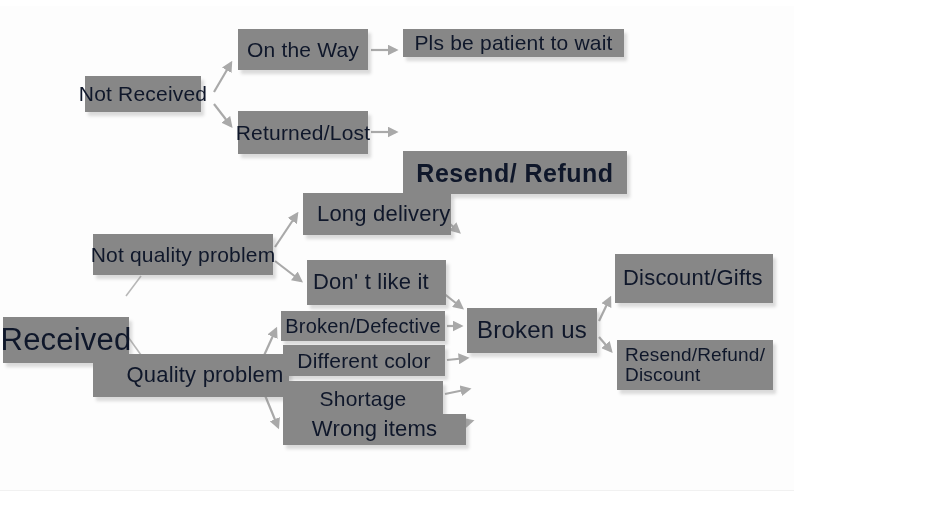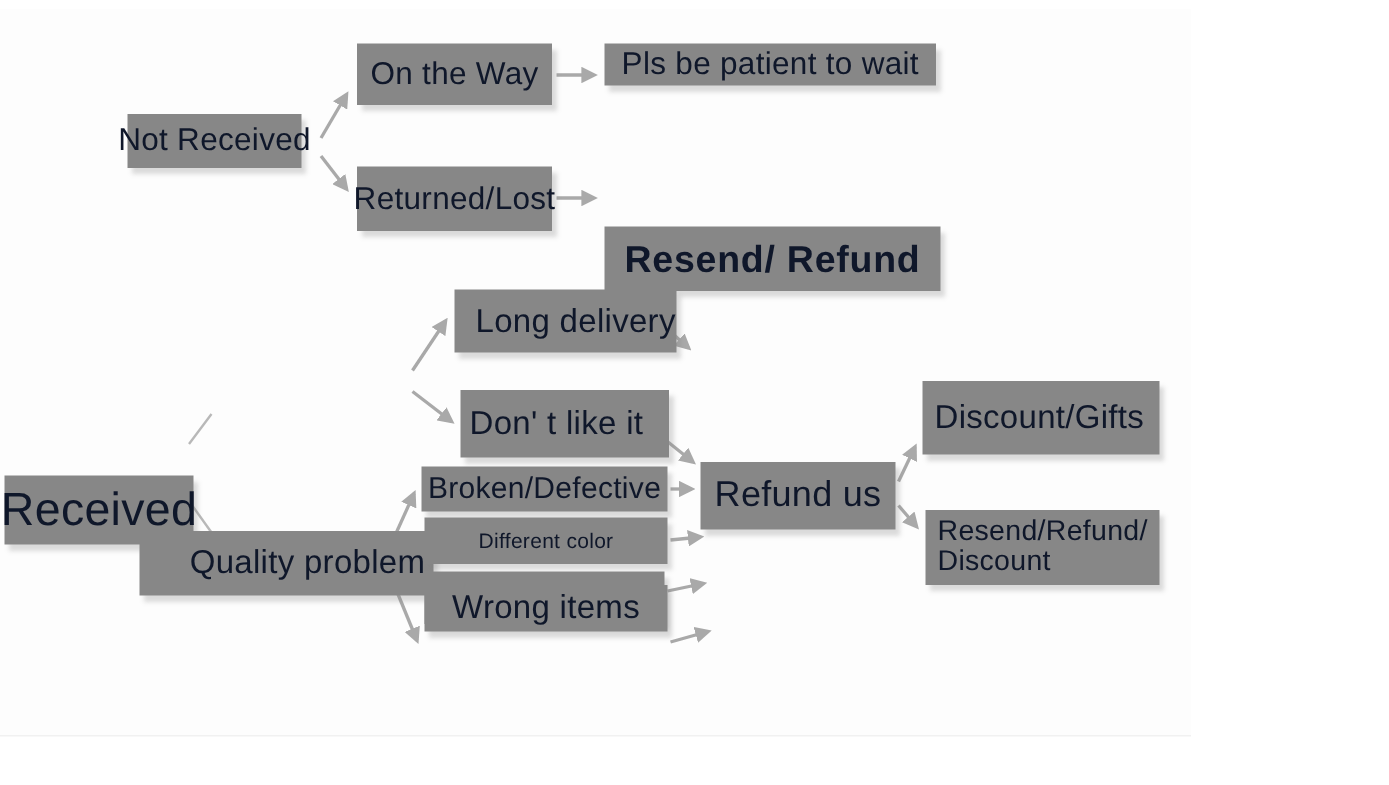--- a/index.html
+++ b/index.html
@@ -25,23 +25,23 @@
   .n-on-the-way     { left:238px; top:29px;  width:130px; height:41px; font-size:21px; }
   .n-pls-wait       { left:403px; top:29px;  width:221px; height:28px; font-size:21px; }
   .n-returned-lost  { left:238px; top:111px; width:130px; height:43px; font-size:21px; }
   .n-resend-refund  { left:403px; top:111px; width:224px; height:43px; font-size:25px; font-weight:600; letter-spacing:0.5px;margin-top:40px; }
   .n-received       { left:3px;   top:292px; width:126px; height:46px; font-size:31px;margin-top:25px; }
   .n-not-quality    { left:93px;  top:234px; width:180px; height:41px; font-size:21px; }
   .n-quality        { left:93px;  top:354px; width:168px; height:43px; font-size:22px;padding-left:28px; }
   .n-long-delivery  { left:303px; top:193px; width:134px; height:42px; font-size:22px; padding-left:14px; }
   .n-dont-like      { left:307px; top:260px; width:133px; height:45px; font-size:22px; padding-left:6px; }
   .n-broken         { left:281px; top:311px; width:164px; height:30px; font-size:20px; }
-  .n-diff-color     { left:283px; top:345px; width:162px; height:31px; font-size:14px; }
+  .n-diff-color     { left:283px; top:345px; width:162px; height:31px; font-size:21px; }
   .n-shortage       { left:283px; top:381px; width:160px; height:35px; font-size:21px; }
-  .n-wrong-items    { left:283px; top:390px; width:162px; height:31px; font-size:22px; }
+  .n-wrong-items    { left:283px; top:414px; width:183px; height:31px; font-size:22px; }
   .n-contact-us     { left:467px; top:308px; width:130px; height:45px; font-size:24px; }
   .n-discount-gifts { left:615px; top:254px; width:150px; height:49px; font-size:22px; padding-left:8px; }
   .n-rrd            { left:617px; top:340px; width:148px; height:50px; font-size:19px; padding-left:8px; }
 </style>
 </head>
 <body>
 
 <div class="canvas">
   <div class="photo-area"></div>
 
@@ -79,28 +79,29 @@
     <line x1="599" y1="337" x2="611" y2="351" stroke="#a9a9a9" stroke-width="2.2" marker-end="url(#ah)"></line>
   </svg>
 
   <div class="node n-not-received">Not Received</div>
   <div class="node n-on-the-way">On the Way</div>
   <div class="node n-pls-wait">Pls be patient to wait</div>
   <div class="node n-returned-lost">Returned/Lost</div>
   <div class="node n-resend-refund">Resend/ Refund</div>
 
   <div class="node n-received">Received</div>
+  <div class="node n-not-quality">Not quality problem</div>
   <div class="node n-quality">Quality problem</div>
 
   <div class="node n-long-delivery left">Long delivery</div>
   <div class="node n-broken">Broken/Defective</div>
   <div class="node n-dont-like left">Don' t like it</div>
   <div class="node n-diff-color">Different color</div>
   <div class="node n-shortage">Shortage</div>
   <div class="node n-wrong-items">Wrong items</div>
 
-  <div class="node n-contact-us">Refund us</div>
+  <div class="node n-contact-us">Broken us</div>
   <div class="node n-discount-gifts left">Discount/Gifts</div>
   <div class="node n-rrd twoline">
     <div>Resend/Refund/</div>
     <div>Discount</div>
   </div>
 </div>
 
 </body></html>

